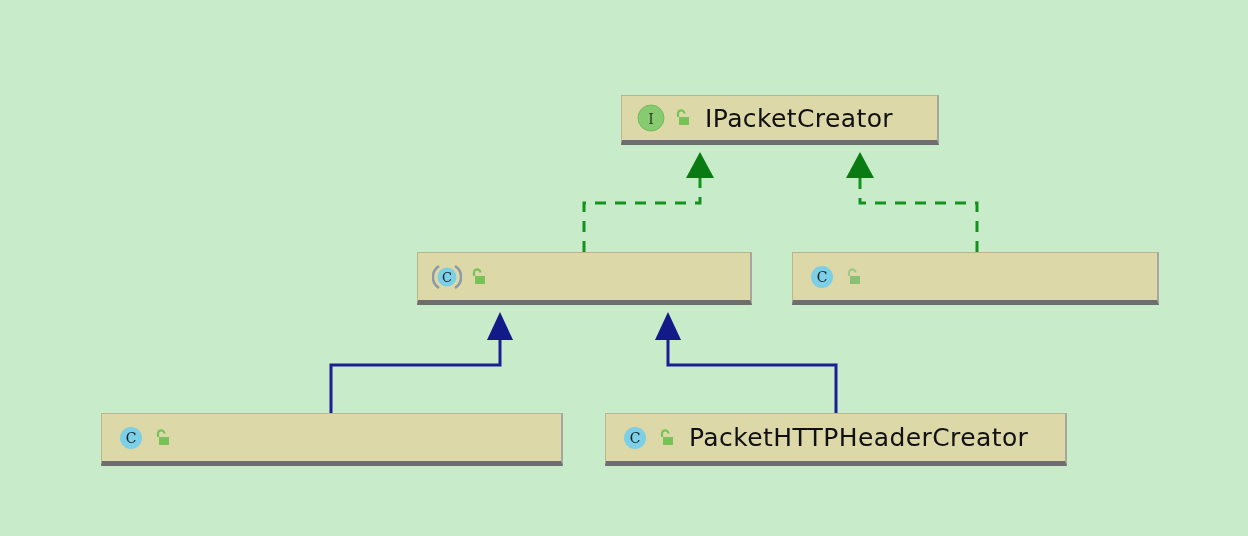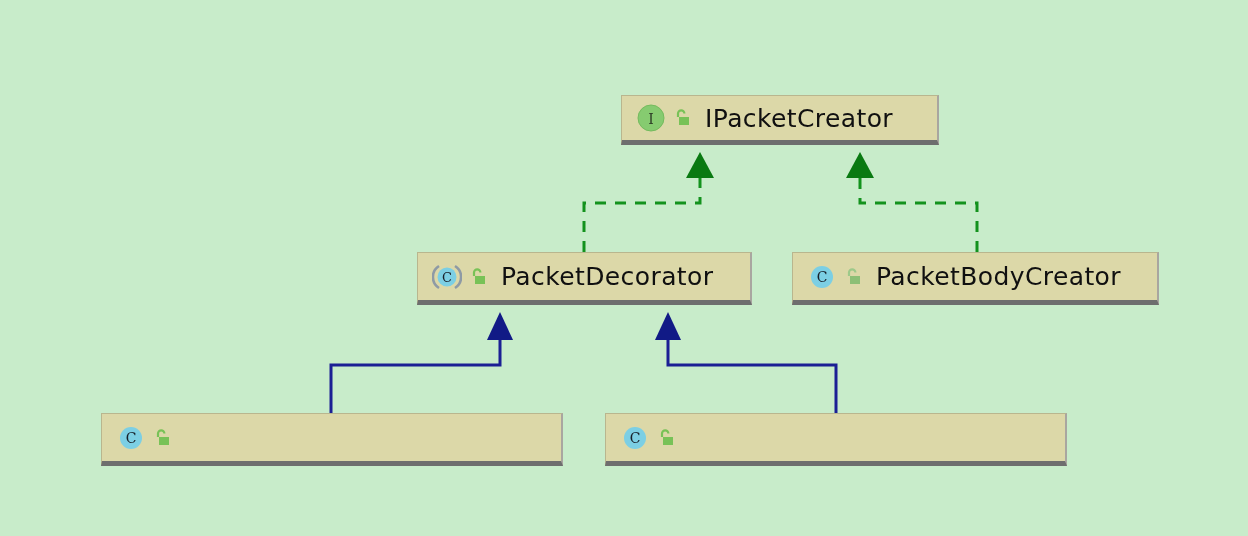--- a/index.html
+++ b/index.html
@@ -118,37 +118,35 @@
         <circle cx="15" cy="15" r="9.5" fill="#7ccfe4"></circle>
         <text x="15" y="20" text-anchor="middle" font-family="DejaVu Serif, serif" font-size="13" fill="#17202a">C</text>
       </svg>
     </span>
     <span class="lock-icon">
       <svg viewBox="0 0 18 20" width="18" height="20">
         <path d="M5 9 L5 5.5 A3.2 3.2 0 0 1 11.4 5.5" fill="none" stroke="#78c257" stroke-width="2.2"></path>
         <rect x="6" y="9" width="10" height="8" fill="#78c257"></rect>
       </svg>
     </span>
-    <span class="node-label">PacketDecorator</span>
   </div>
 
   <div class="node" style="left:792px; top:252px; width:367px; height:53px;">
     <span class="type-icon">
       <svg viewBox="0 0 30 30" width="30" height="30">
         <circle cx="15" cy="15" r="11" fill="#7ccfe4"></circle>
         <text x="15" y="20" text-anchor="middle" font-family="DejaVu Serif, serif" font-size="14" fill="#17202a">C</text>
       </svg>
     </span>
     <span class="lock-icon">
       <svg viewBox="0 0 18 20" width="18" height="20">
         <path d="M5 9 L5 5.5 A3.2 3.2 0 0 1 11.4 5.5" fill="none" stroke="#9dc98a" stroke-width="2.2"></path>
         <rect x="6" y="9" width="10" height="8" fill="#8cbf76"></rect>
       </svg>
     </span>
-    <span class="node-label">PacketBodyCreator</span>
   </div>
 
   <div class="node" style="left:101px; top:413px; width:462px; height:53px;">
     <span class="type-icon">
       <svg viewBox="0 0 30 30" width="30" height="30">
         <circle cx="15" cy="15" r="11" fill="#7ccfe4"></circle>
         <text x="15" y="20" text-anchor="middle" font-family="DejaVu Serif, serif" font-size="14" fill="#17202a">C</text>
       </svg>
     </span>
     <span class="lock-icon">
@@ -165,15 +163,16 @@
         <circle cx="15" cy="15" r="11" fill="#7ccfe4"></circle>
         <text x="15" y="20" text-anchor="middle" font-family="DejaVu Serif, serif" font-size="14" fill="#17202a">C</text>
       </svg>
     </span>
     <span class="lock-icon">
       <svg viewBox="0 0 18 20" width="18" height="20">
         <path d="M5 9 L5 5.5 A3.2 3.2 0 0 1 11.4 5.5" fill="none" stroke="#78c257" stroke-width="2.2"></path>
         <rect x="6" y="9" width="10" height="8" fill="#78c257"></rect>
       </svg>
     </span>
+    <span class="node-label">PacketHTTPHeaderCreator</span>
   </div>
 
 </div>
 
 </body></html>

